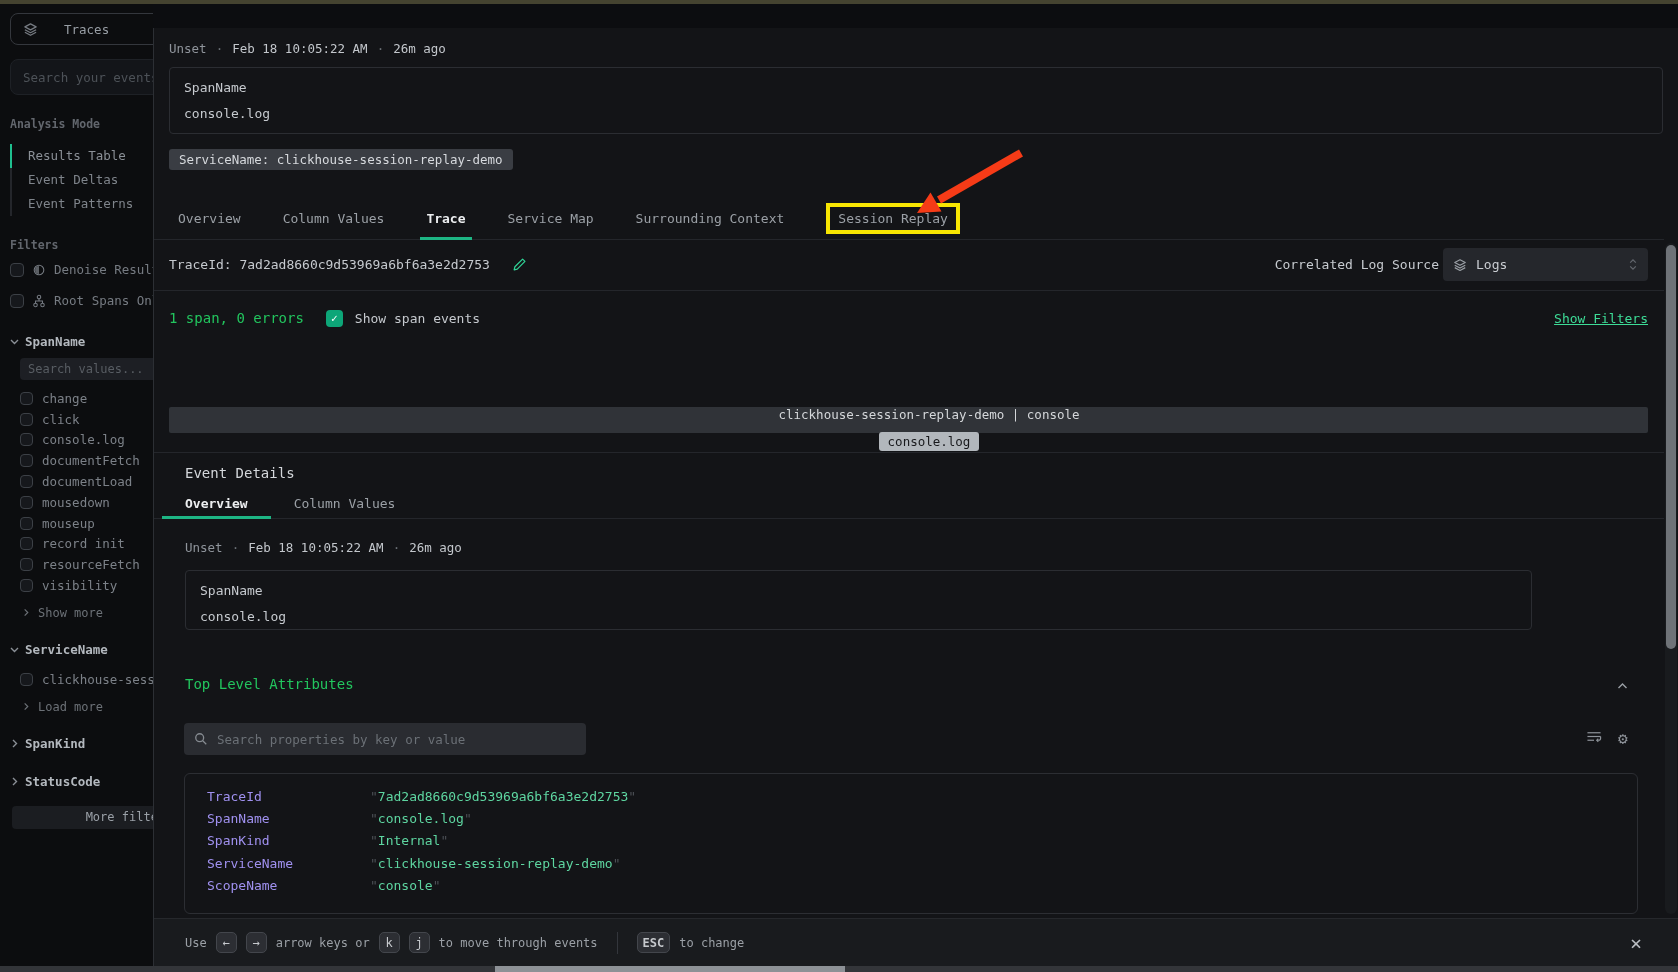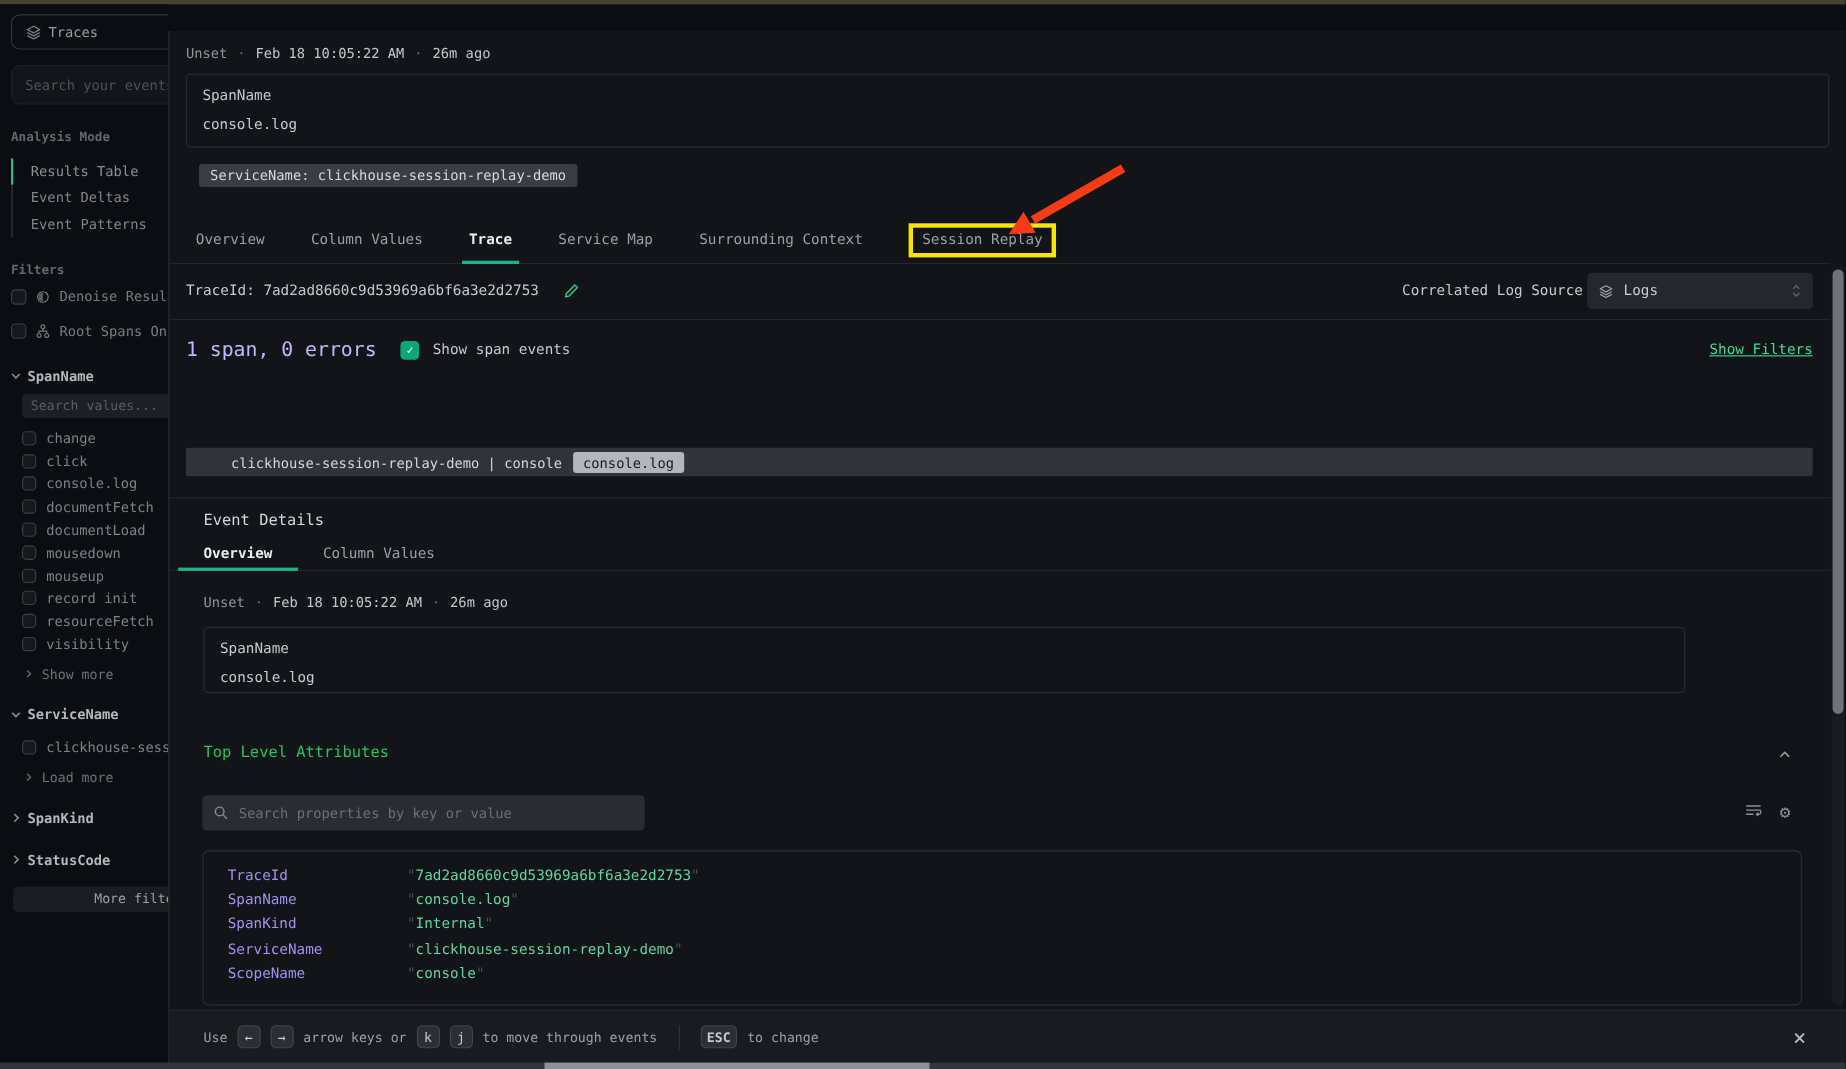--- a/index.html
+++ b/index.html
@@ -9,21 +9,21 @@
   .abs { position:absolute; }
 
   
   .top-strip { position:absolute; top:0; left:0; right:0; height:4px; background:#454330; }
   .bottom-strip { position:absolute; bottom:0; left:0; right:0; height:6px; background:#333539; }
   .hscroll-thumb { position:absolute; bottom:0; left:495px; width:350px; height:6px; background:#8d9196; }
 
   
   .sidebar { position:absolute; top:4px; left:0; width:153px; bottom:6px; background:#0c0d0f; overflow:hidden; }
   .sb-inner { width:300px; padding:9px 0 0 10px; }
-  .traces-btn { display:flex; align-items:center; gap:6px; width:270px; height:32px; padding:0 12px;
+  .traces-btn { display:flex; align-items:center; gap:26px; width:270px; height:32px; padding:0 12px;
     background:transparent; border:1px solid #34373d; border-radius:8px; color:#989ea5; font:12.5px "DejaVu Sans Mono",monospace; }
   .sb-search { margin-top:14px; width:270px; height:36px; background:#131519; border:1px solid #1e2126; border-radius:8px;
     display:flex; align-items:center; padding:0 12px; }
   .sb-search input { background:transparent; border:none; outline:none; width:100%; color:#4d5258; font:12.5px "DejaVu Sans Mono",monospace; }
   .sb-search input::placeholder { color:#4d5258; }
   .sb-label { margin-top:22px; font-size:11.5px; font-weight:bold; color:#62666d; }
   .sb-nav { margin-top:13px; list-style:none; }
   .sb-nav li { height:24px; line-height:24px; border-left:2px solid #24262b; padding-left:16px;
     color:#7f848b; font-size:12.5px; cursor:pointer; }
   .sb-nav li.active { border-left-color:#1fbf8f; color:#8b9097; }
@@ -73,28 +73,28 @@
   .pencil { margin-left:22px; display:inline-flex; color:#2fd396; cursor:pointer; }
   .toolbar-right { margin-left:auto; display:flex; align-items:center; gap:4px; }
   .cls-label { font-size:13px; color:#c6cacf; }
   .dropdown { width:205px; height:33px; background:#25272c; border-radius:4px; display:flex; align-items:center;
     gap:9px; padding:0 10px; cursor:pointer; }
   .dropdown .dd-text { font-size:13px; color:#c9ccd1; flex:1; }
   .dropdown .dd-ico { color:#9ba0a6; display:inline-flex; }
   .dropdown .dd-chev { color:#63676e; display:inline-flex; }
 
   .span-row { position:absolute; top:263px; left:0; right:14px; height:54px; display:flex; align-items:center; padding:0 16px 0 15px; }
-  .span-summary { font-size:18px; color:#c4b5fd; }
+  .span-summary { font-size:14px; color:#22c55e; }
   .cb-checked { width:17px; height:17px; border-radius:4px; background:#0da678; color:#fff; font-size:11px;
     display:flex; align-items:center; justify-content:center; margin:0 12px 0 22px; cursor:pointer; }
   .cb-label { font-size:13px; color:#c6cacf; }
   .show-filters { margin-left:auto; font-size:13px; color:#3ddc97; text-decoration:underline; cursor:pointer; }
 
   .gantt-bar { position:absolute; top:379px; left:15px; right:30px; height:26px; background:#303338; border-radius:2px;
-    display:flex; align-items:center; padding-left:41px; gap:10px; cursor:pointer; }
+    display:flex; align-items:center; padding-left:41px; gap:10px; cursor:pointer;flex-direction:column; }
   .gantt-label { font-size:12.5px; color:#d4d7da; }
   .gantt-badge { background:#b2b7bc; color:#17181b; font-size:12.5px; padding:2px 9px; border-radius:3px; }
 
   .event-title { position:absolute; top:437px; left:31px; font-size:14px; color:#d4d7db; }
   .etabs { position:absolute; top:460px; left:0; right:14px; height:31px; border-bottom:1px solid #24262b;
     display:flex; padding-left:31px; gap:46px; }
   .etab { position:relative; font-size:13px; color:#9ba0a6; display:flex; align-items:center; cursor:pointer; }
   .etab.active { color:#eceef0; font-weight:bold; }
   .etab.active::after { content:""; position:absolute; left:-23px; right:-23px; bottom:-1px; height:3px; background:#1db584; }
 
@@ -298,21 +298,21 @@
       <span>Feb 18 10:05:22 AM</span>
       <span class="meta-dot">·</span>
       <span>26m ago</span>
     </div>
 
     <div class="abs field-box" style="top:39px; left:15px; width:1494px; height:67px;">
       <div class="fl">SpanName</div>
       <div class="fl">console.log</div>
     </div>
 
-    <div class="abs" style="top:121px; left:27px;">
+    <div class="abs" style="top:121px; left:15px;">
       <span class="chip">ServiceName: clickhouse-session-replay-demo</span>
     </div>
 
     <div class="tabs-row">
       <div class="tab">Overview</div>
       <div class="tab">Column Values</div>
       <div class="tab active">Trace</div>
       <div class="tab">Service Map</div>
       <div class="tab">Surrounding Context</div>
       <div class="tab hl">Session Replay</div>

